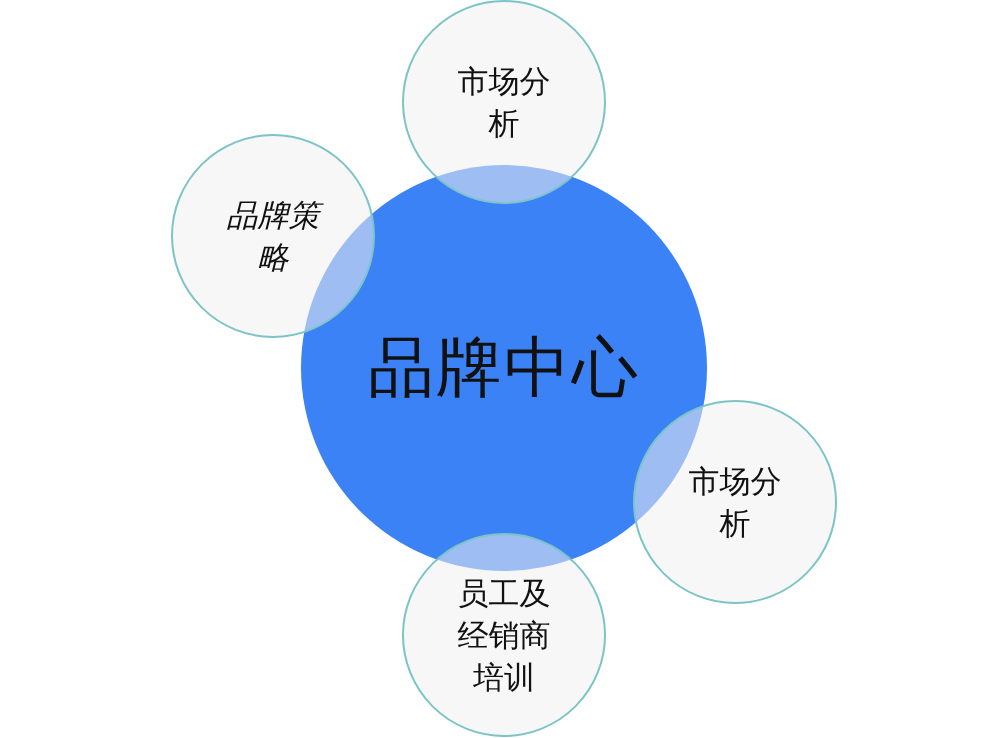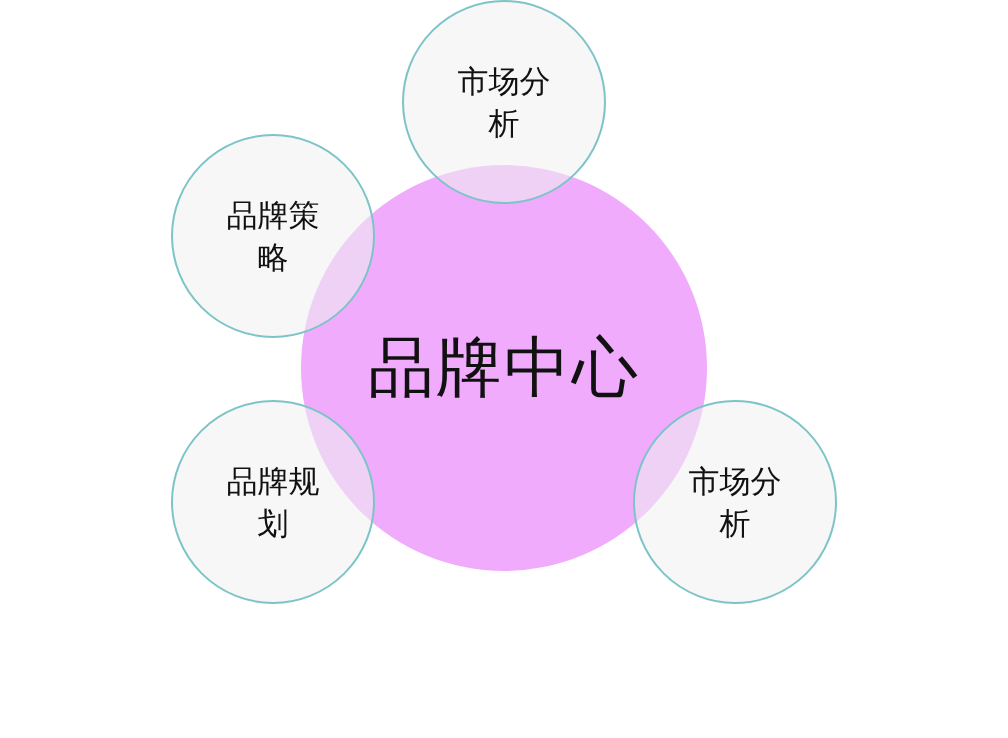--- a/index.html
+++ b/index.html
@@ -1,19 +1,19 @@
 <!DOCTYPE html>
 <html><head>
   <meta charset="utf-8">
   <style>
     html, body { margin: 0; padding: 0; background: #ffffff; }
     body { width: 1008px; height: 738px; position: relative; overflow: hidden;
            font-family: "DejaVu Sans", "Liberation Sans", sans-serif; }
     .stage { position: absolute; left: 0; top: 0; width: 1008px; height: 738px; }
-    .hub { position: absolute; border-radius: 50%; background: #f0abfc; }
+    .hub { position: absolute; border-radius: 50%; background: #3b82f6; }
     .hub-label { position: absolute; left: 0; right: 0; top: 50%; transform: translateY(-50%);
                  text-align: center; font-size: 66px; color: #111; letter-spacing: 2px; }
     .node { position: absolute; border-radius: 50%; box-sizing: border-box;
             background: rgba(240,240,240,0.55); border: 2px solid #7cc4c7;
             display: flex; align-items: center; justify-content: center; }
     .node-label { width: 118px; text-align: center; font-size: 31px; line-height: 42px; color: #111;
                   word-break: break-all; }
   </style>
 </head>
 <body>
@@ -25,21 +25,21 @@
 
   <div class="node" style="left:402px; top:0px; width:204px; height:204px;">
     <div class="node-label">市场分析</div>
   </div>
 
 
   <div class="node" style="left:633px; top:400px; width:204px; height:204px;justify-content:center;">
     <div class="node-label">市场分析</div>
   </div>
 
-
-  <div class="node" style="left:171px; top:400px; width:204px; height:204px;">
-    <div class="node-label">品牌规划</div>
+  <div class="node" style="left:402px; top:533px; width:204px; height:204px;">
+    <div class="node-label">员工及经销商培训</div>
   </div>
 
-  <div class="node" style="left:171px; top:134px; width:204px; height:204px;">
+
+  <div class="node" style="left:171px; top:134px; width:204px; height:204px;font-style:italic;">
     <div class="node-label">品牌策略</div>
   </div>
 </div>
 
 </body></html>

